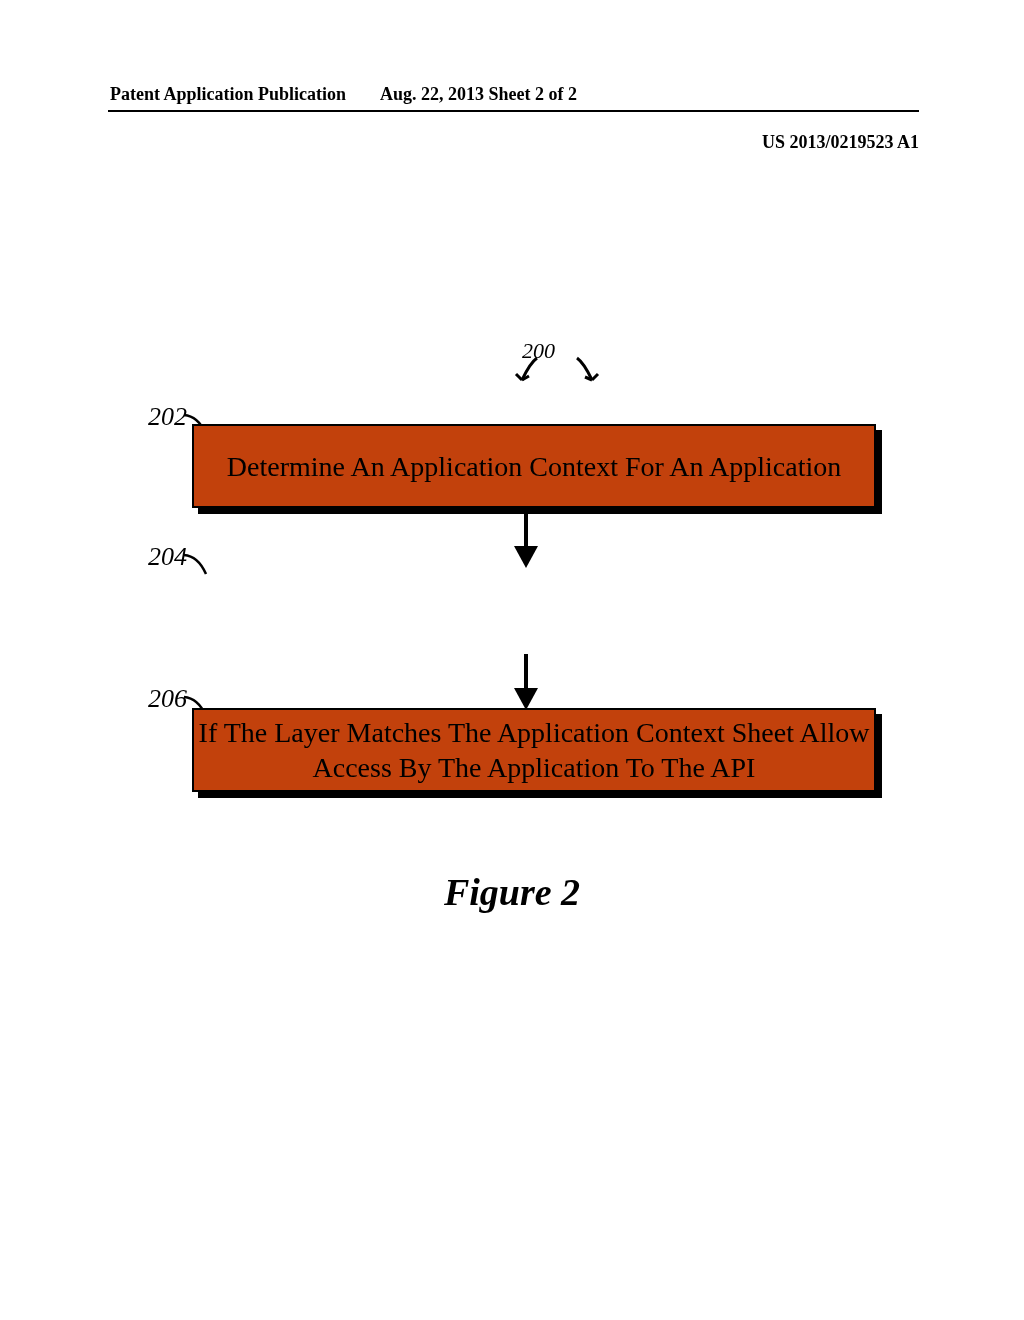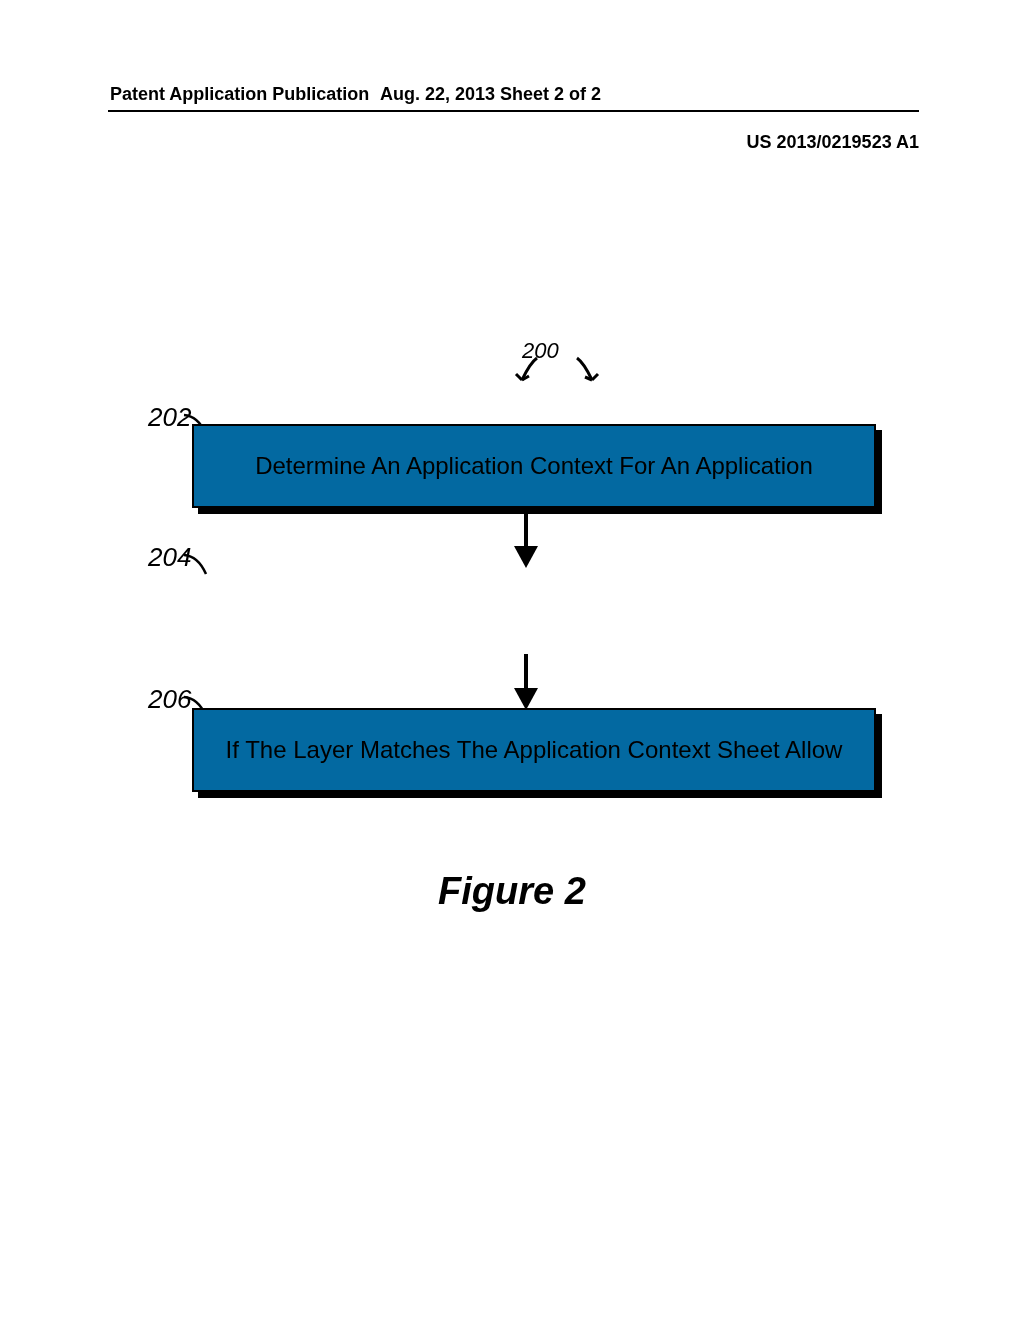--- a/index.html
+++ b/index.html
@@ -8,20 +8,21 @@
     background: #fff;
     width: 1024px;
     height: 1320px;
     font-family: Arial, Helvetica, sans-serif;
     color: #000;
   }
   .page {
     position: relative;
     width: 1024px;
     height: 1320px;
+    font-family: Liberation Serif, serif;
   }
   .header {
     position: absolute;
     top: 84px;
     left: 110px;
     right: 105px;
     font-size: 18px;
     font-weight: bold;
   }
   .header .left {
@@ -58,29 +59,29 @@
     top: 348px;
     left: 492px;
   }
 
   
   .box {
     position: absolute;
     left: 192px;
     width: 680px;
     height: 80px;
-    background: #0369a1;
+    background: #c2410c;
     border: 2px solid #000;
     box-shadow: 6px 6px 0 0 #000;
     text-align: center;
     display: flex;
     flex-direction: column;
     align-items: center;
     justify-content: center;
-    font-size: 24px;
+    font-size: 28px;
     line-height: 1.25;
   }
   .box .line { display: block; }
 
   .ref {
     position: absolute;
     font-style: italic;
     font-size: 26px;
   }
   .ref-leader {
@@ -151,17 +152,18 @@
 
   <div class="arrow-shaft" style="top:654px;height:36px"></div>
   <div class="arrow-head" style="top:688px"></div>
 
   <span class="ref" style="top:684px;left:148px">206</span>
   <svg class="ref-leader" style="top:692px;left:182px" width="30" height="28">
     <path d="M2 5 Q16 6 24 24" stroke="#000" stroke-width="2.5" fill="none"></path>
   </svg>
   <div class="box" style="top:708px">
     <span class="line">If The Layer Matches The Application Context Sheet Allow</span>
+    <span class="line">Access By The Application To The API</span>
   </div>
 
   <div class="figcaption">Figure 2</div>
 
 </div>
 
 </body></html>

